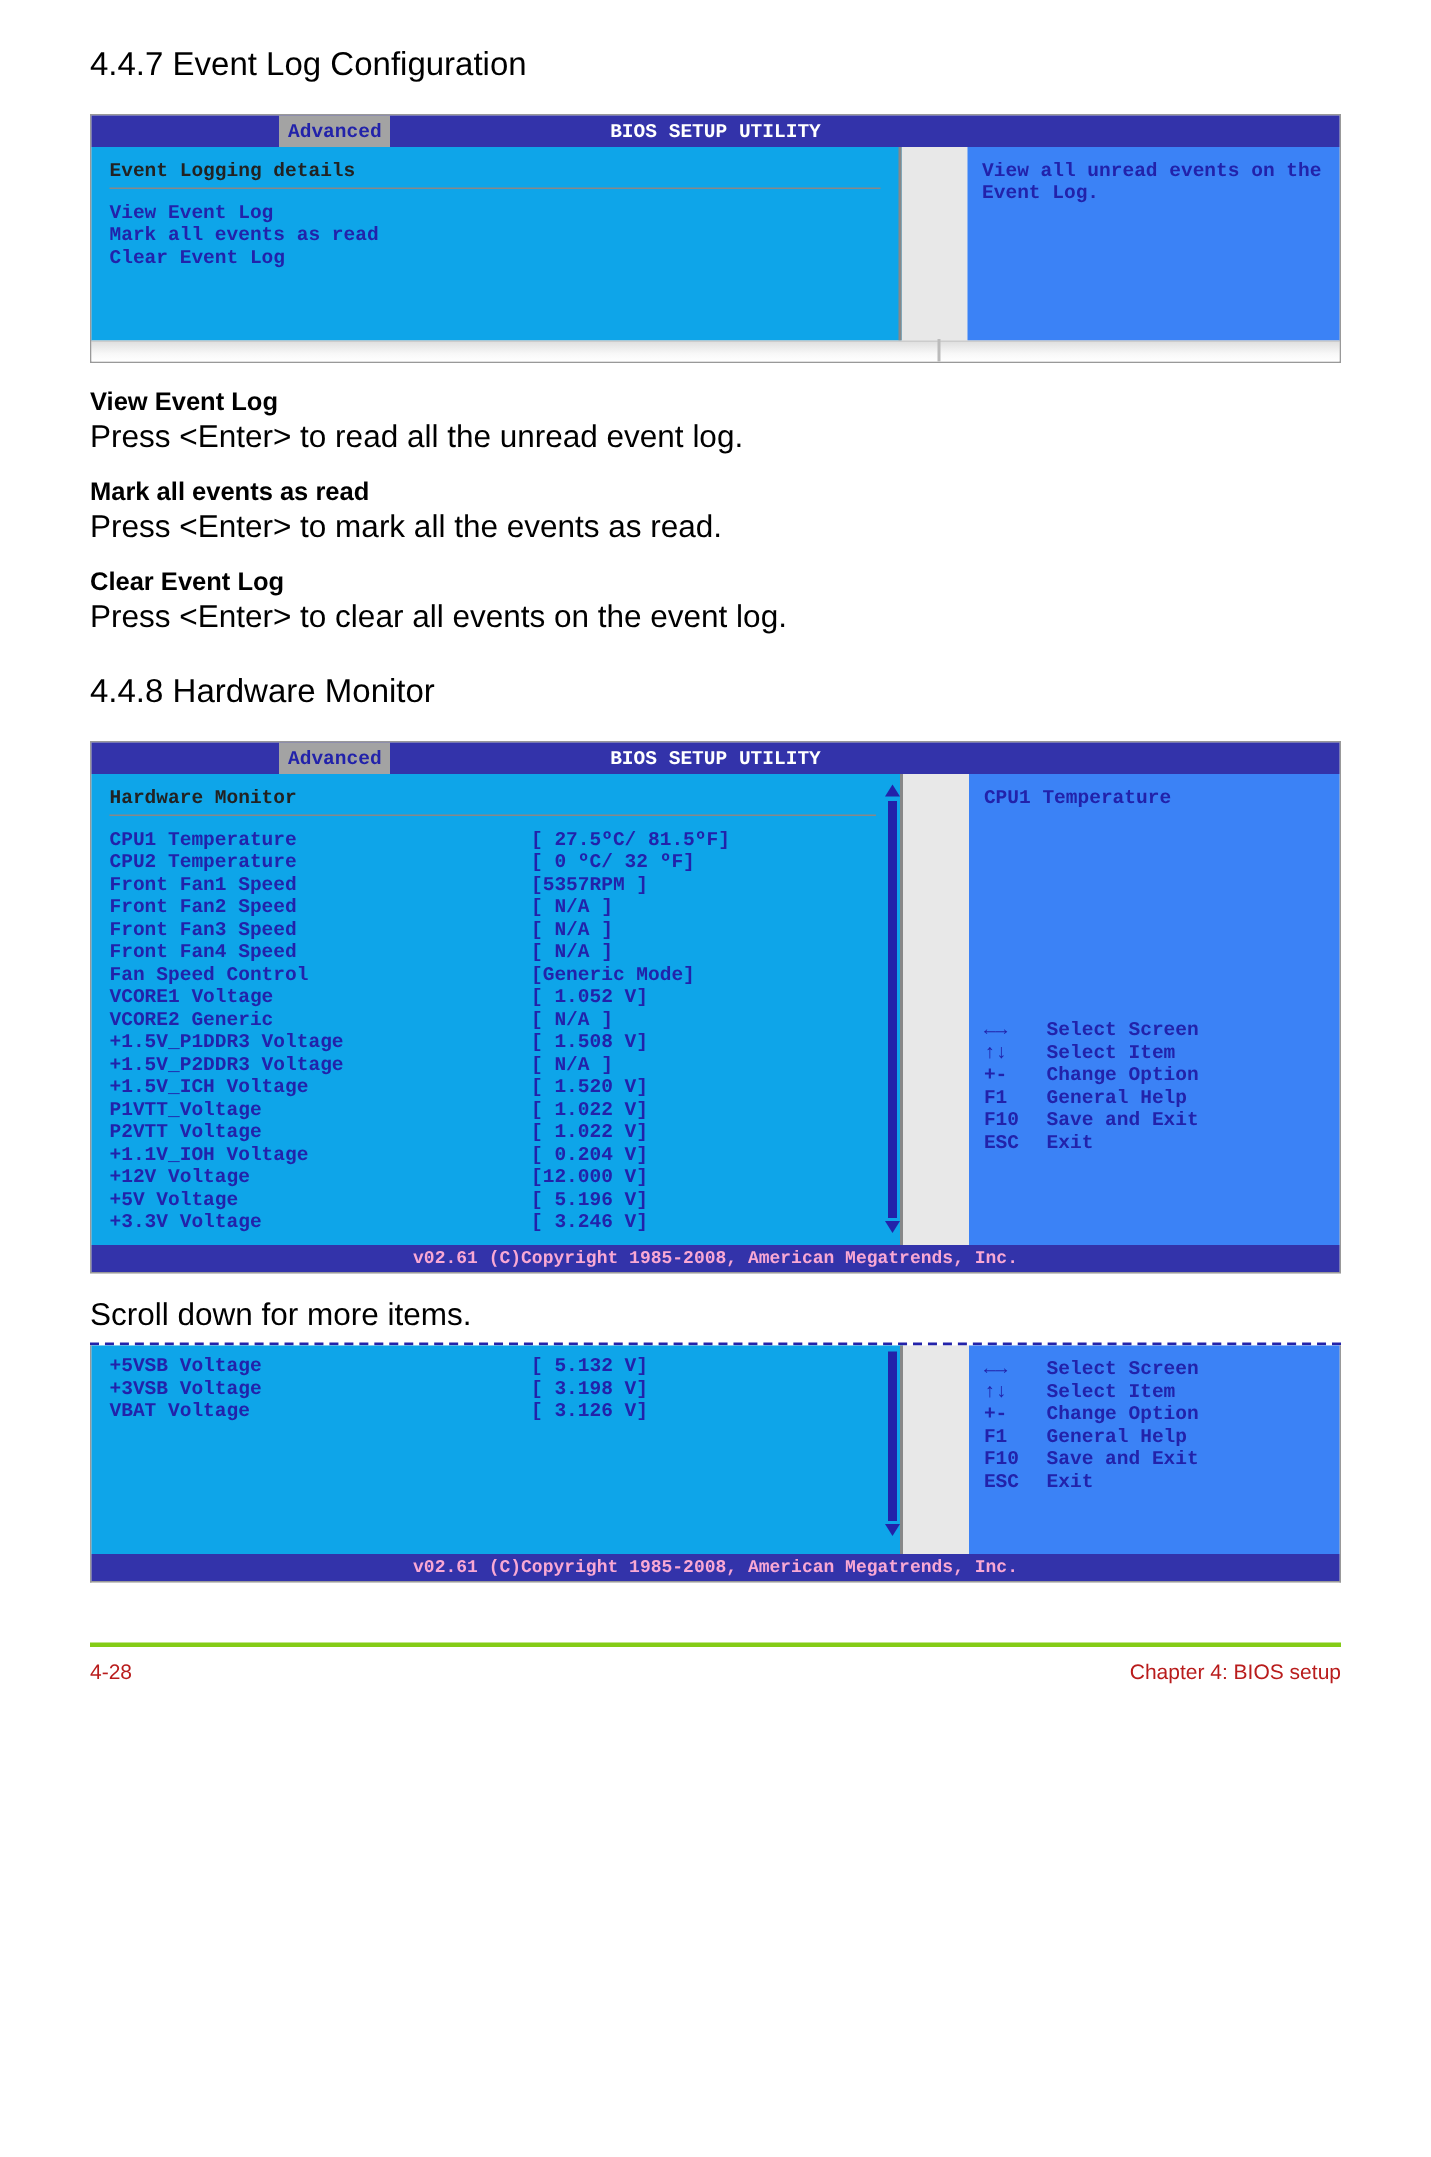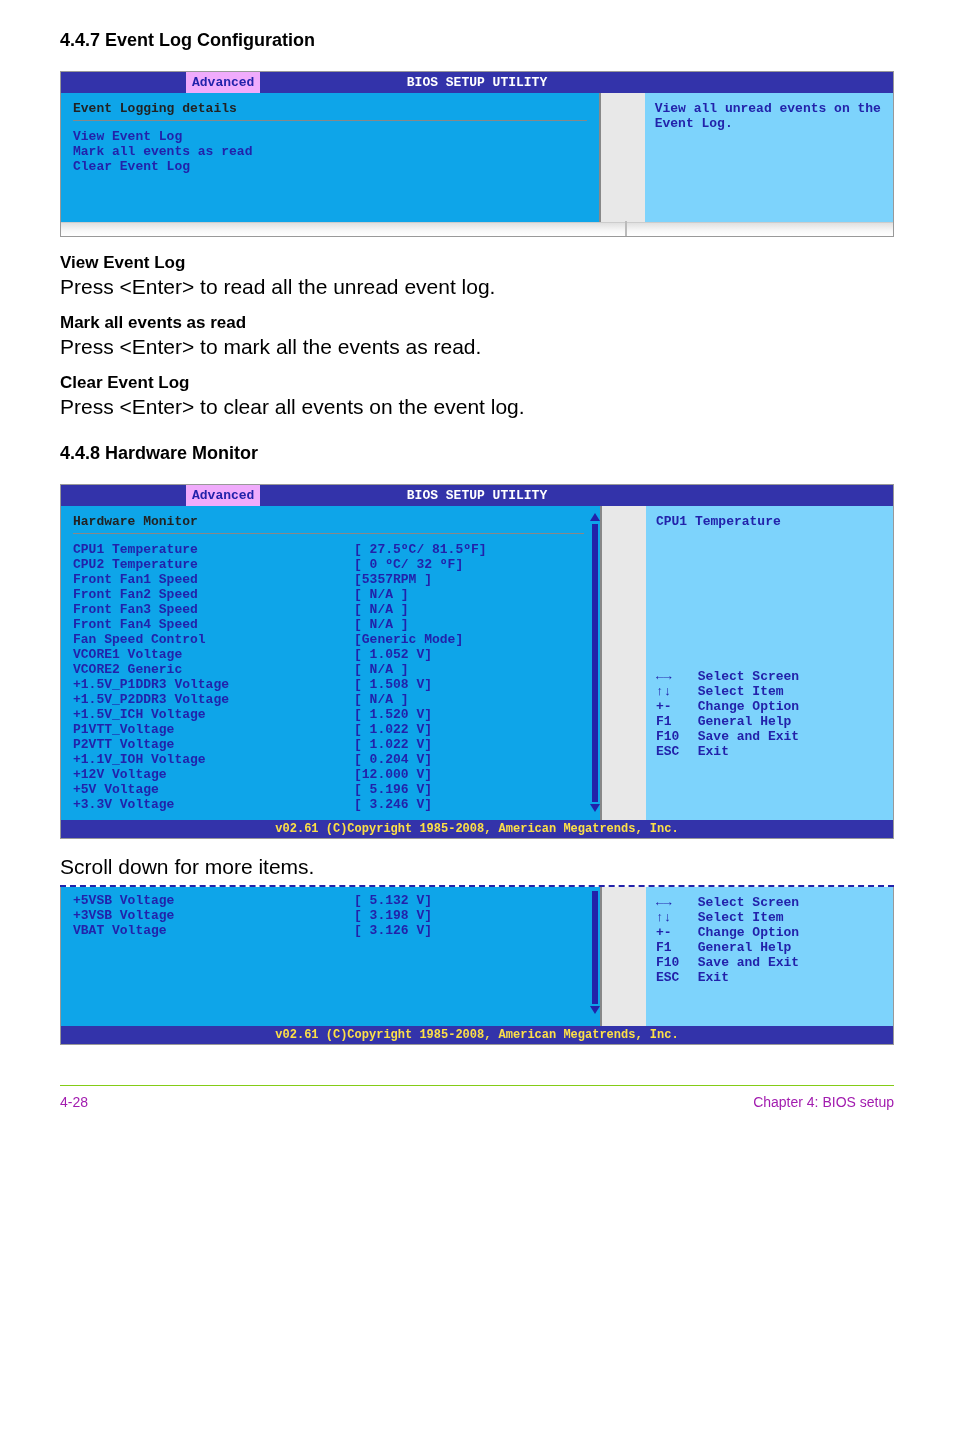--- a/index.html
+++ b/index.html
@@ -4,22 +4,22 @@
   <style>
     * { margin: 0; padding: 0; box-sizing: border-box; }
     body {
       font-family: Arial, Helvetica, sans-serif;
       background: #fff;
       color: #000;
       width: 954px;
       padding: 30px 60px 20px 60px;
     }
     h2.section-title {
-      font-size: 18px;
-      font-weight: bold;
+      font-size: 22px;
+      font-weight: normal;
       margin-bottom: 20px;
     }
     .bios-box {
       width: 100%;
       background: #e8e8e8;
       font-family: 'Courier New', monospace;
       font-size: 13px;
       font-weight: bold;
       border: 1px solid #999;
       position: relative;
@@ -30,61 +30,61 @@
       color: #fff;
       padding: 3px 0;
       text-align: center;
       position: relative;
     }
     .bios-tab {
       position: absolute;
       left: 125px;
       top: 0;
       bottom: 0;
-      background: #f0abfc;
+      background: #a3a3a3;
       color: #2222aa;
       padding: 3px 6px;
       font-weight: bold;
     }
     .bios-titlebar-text {
       color: #fff;
     }
     .bios-body {
       display: flex;
     }
     .bios-left {
       flex: 2.25;
       background: #0ea5e9;
       padding: 8px 12px;
       color: #2222aa;
       border-right: 2px solid #888;
     }
     .bios-left-monitor { flex: 2.25; }
     .bios-right {
       flex: 1;
-      background: #7dd3fc;
+      background: #3b82f6;
       padding: 8px 10px;
       color: #2222aa;
       position: relative;
       margin-left: 44px;
     }
     .bios-heading {
       color: #222;
     }
     .bios-divider {
       border-top: 1px solid #888;
       margin: 4px 0 8px 0;
     }
     .bios-link { color: #2222aa; }
     .bios-row { display: flex; }
     .bios-label { flex: 1.1; }
     .bios-value { flex: 0.9; }
     .bios-footer {
       background: #3333aa;
-      color: #fde047;
+      color: #f9a8d4;
       text-align: center;
       padding: 2px 0;
       font-size: 12px;
     }
     .bios-curl {
       height: 14px;
       background: linear-gradient(to bottom, #e0e0e0, #f8f8f8 60%, #fff);
       border-top: 1px solid #ccc;
       position: relative;
     }
@@ -126,26 +126,26 @@
       margin: 6px 0 6px 0;
     }
     .dashed-sep {
       border: none;
       border-top: 2px dashed #2222aa;
       margin: 2px 0 0 0;
     }
     .left-relative { position: relative; padding-right: 16px; }
     .page-footer {
       margin-top: 40px;
-      border-top: 1px solid #84cc16;
+      border-top: 3px solid #84cc16;
       padding-top: 8px;
       display: flex;
       justify-content: space-between;
       font-size: 14px;
-      color: #a21caf;
+      color: #b91c1c;
     }
   </style>
 </head>
 <body>
 
 <h2 class="section-title">4.4.7    Event Log Configuration</h2>
 
 <div class="bios-box">
   <div class="bios-titlebar">
     <span class="bios-tab">Advanced</span>

